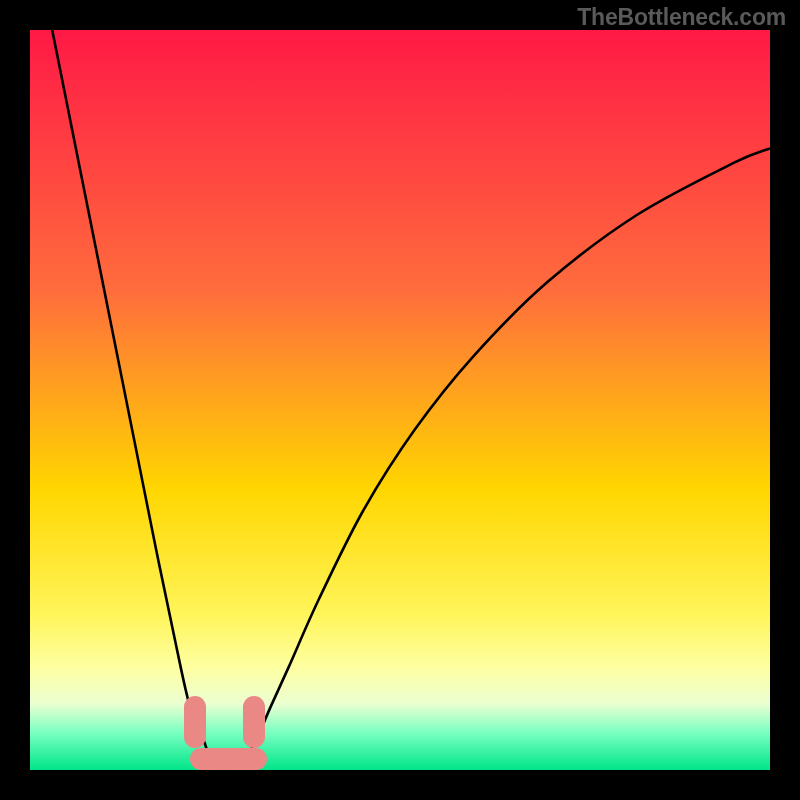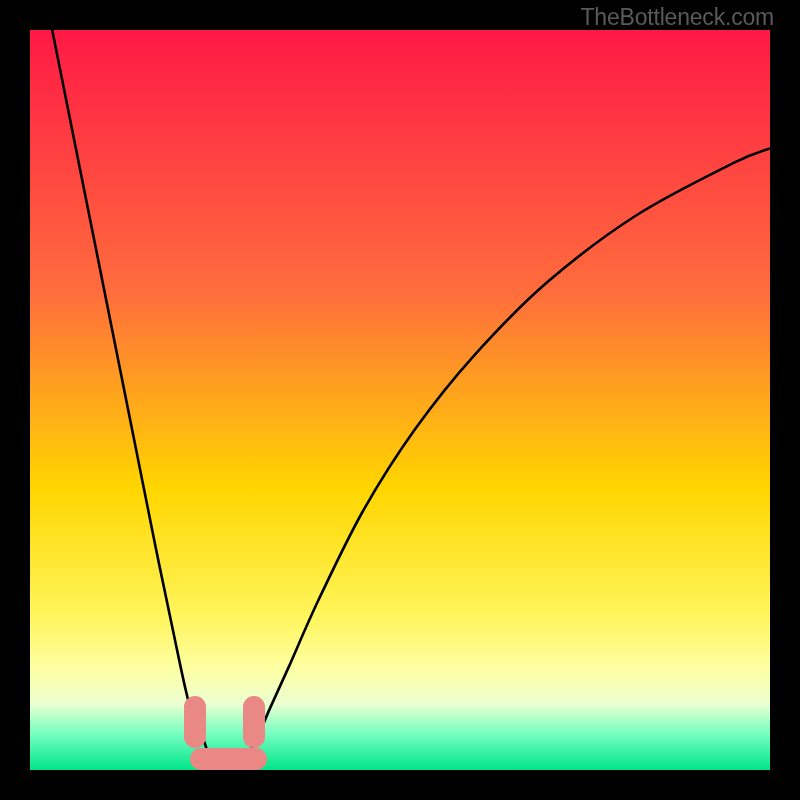--- a/index.html
+++ b/index.html
@@ -22,23 +22,23 @@
   .gradient-bg {
     position: absolute;
     left: 0;
     top: 0;
     width: 100%;
     height: 100%;
   }
   .watermark {
     position: absolute;
     top: 4px;
-    right: 26px;
+    right: 14px;
     font-size: 23px;
-    font-weight: 400;
+    font-weight: 700;
     color: #5a5a5a;
     letter-spacing: -0.2px;
   }
   svg.curve {
     position: absolute;
     left: 0;
     top: 0;
     width: 100%;
     height: 100%;
     pointer-events: none;

